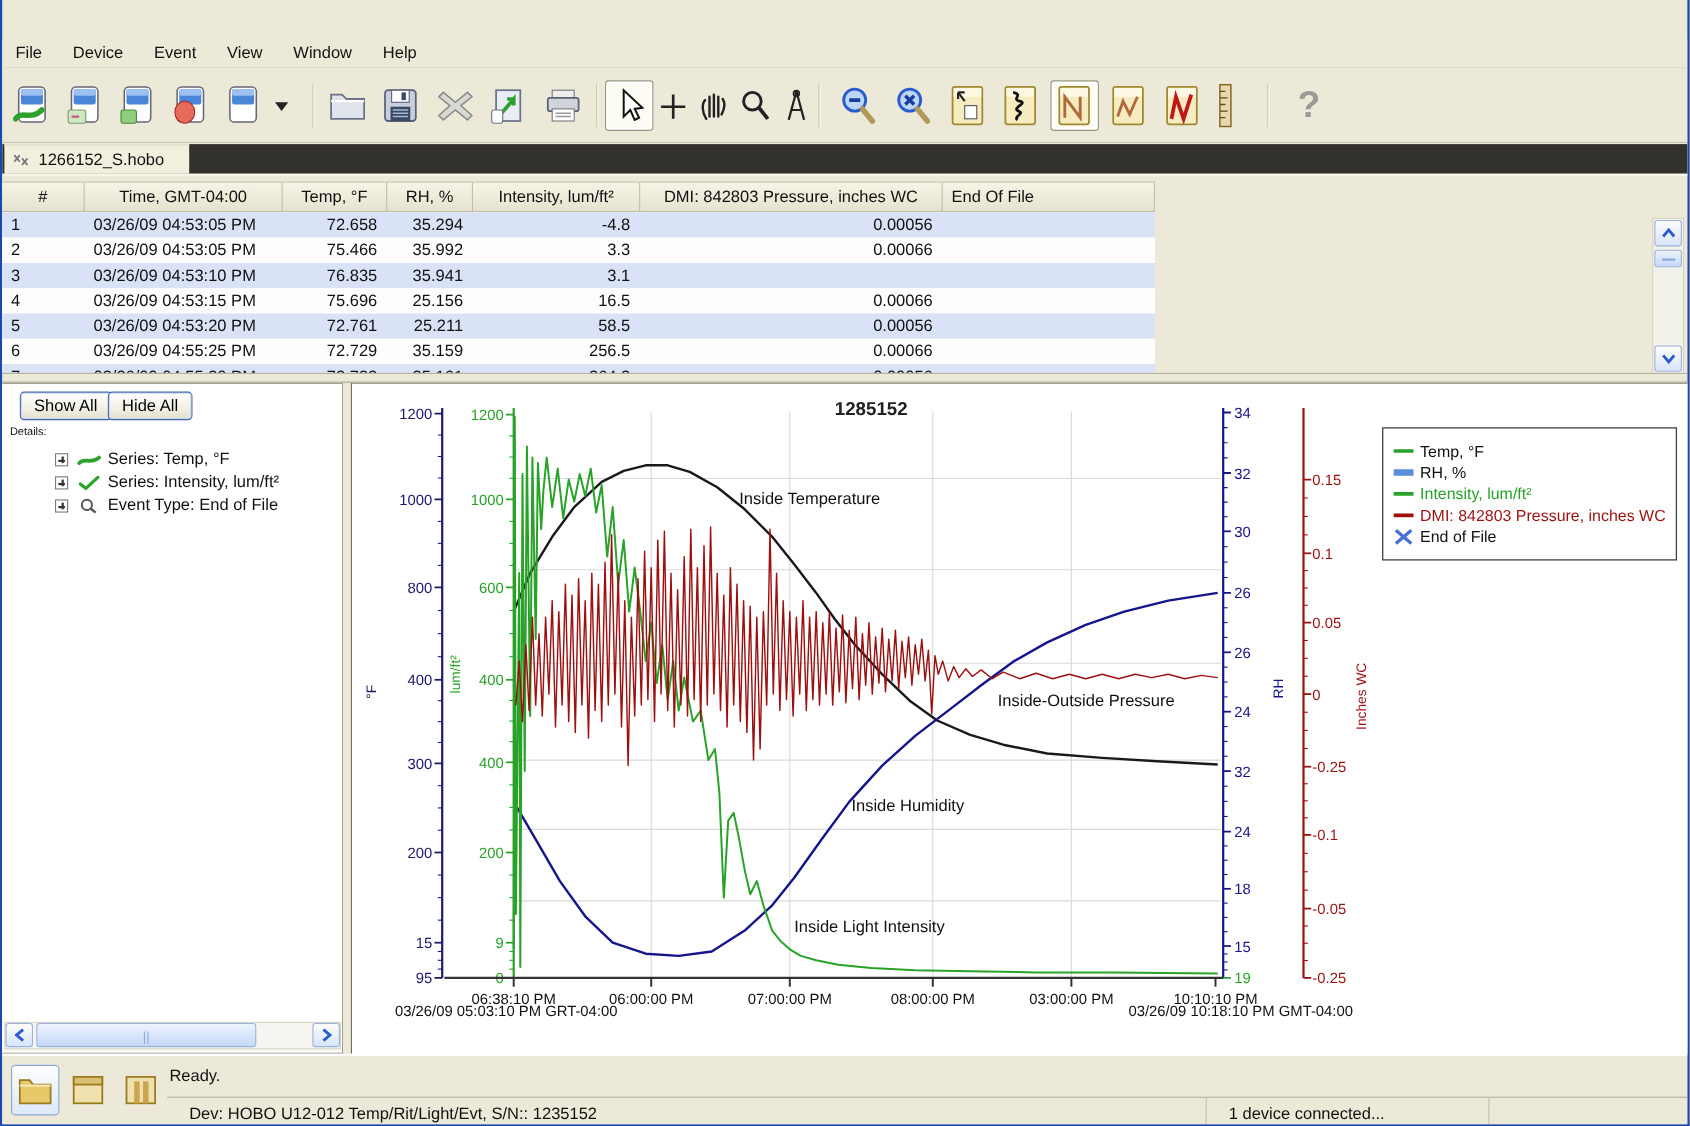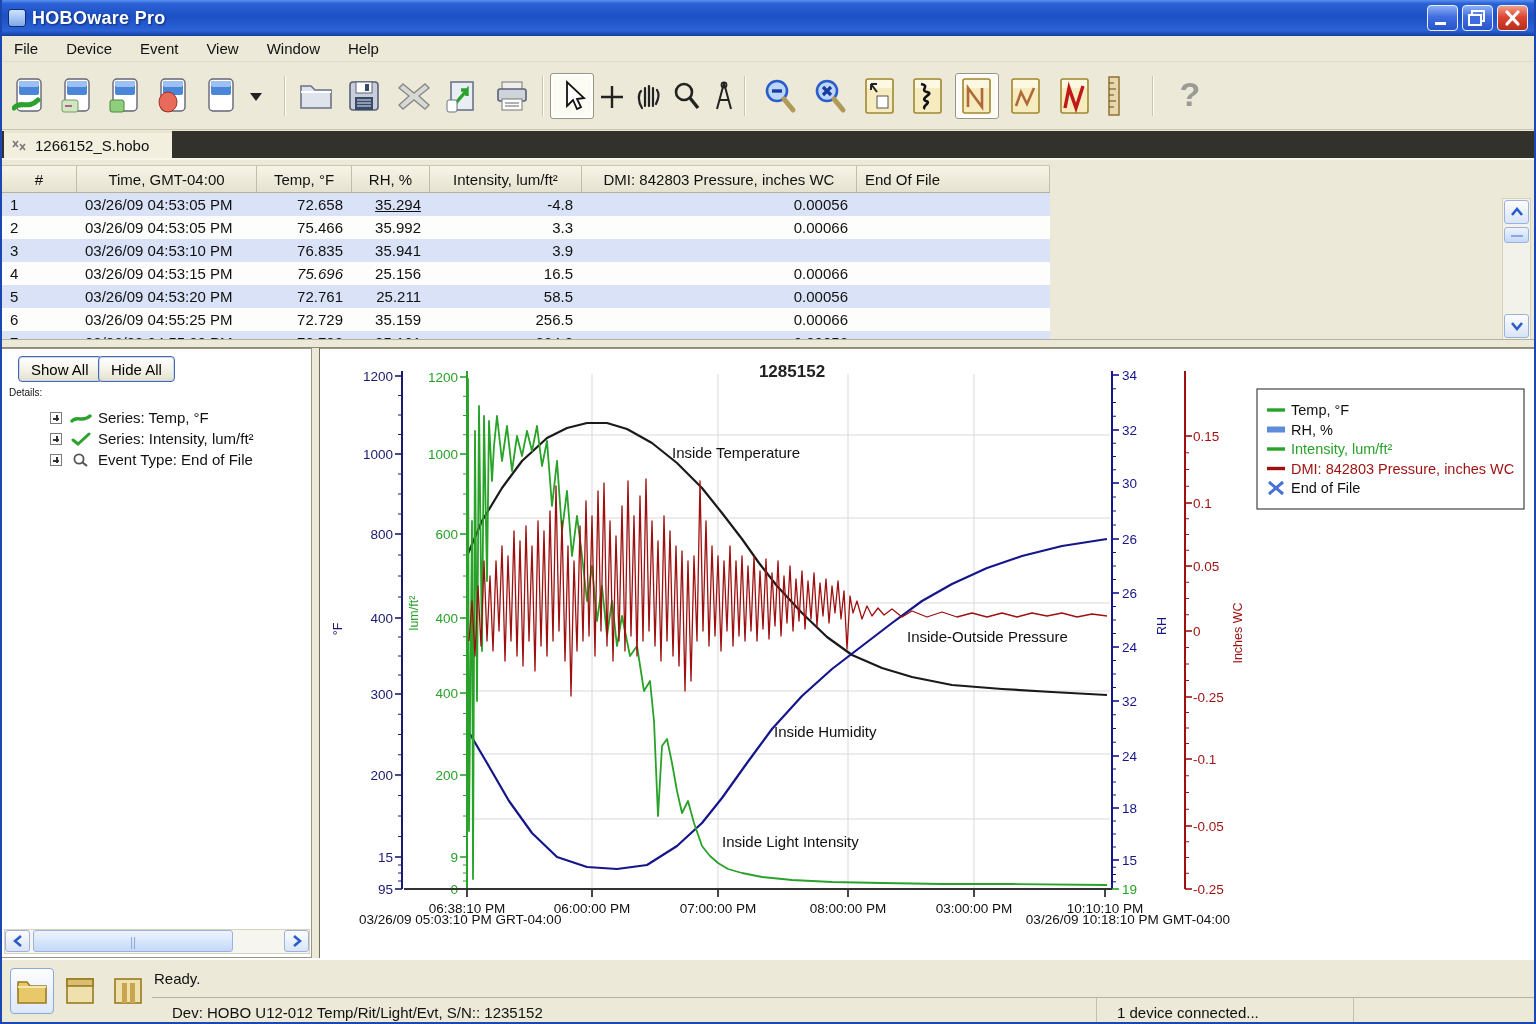--- a/index.html
+++ b/index.html
@@ -83,42 +83,20 @@
   .dev-cell{font-size:15px;padding-left:20px;height:100%;display:flex;align-items:center;}
   .dev-cell.c1{width:945px;border-right:1px solid #c5c1ab;}
   .dev-cell.c2{width:257px;border-right:1px solid #c5c1ab;}
   text{font-family:"Liberation Sans",sans-serif;}
 </style>
 </head>
 <body>
 
 <div class="app">
 
-  <div class="titlebar">
-    <div class="app-icon"></div>
-    <div class="title-text">HOBOware Pro</div>
-    <div class="win-btns">
-      <div class="win-btn">
-        <svg width="29" height="24">
-            <rect x="7" y="16" width="11" height="3" fill="#fff"></rect>
-          </svg>
-      </div>
-      <div class="win-btn">
-        <svg width="29" height="24">
-          <rect x="9" y="5" width="12" height="10" fill="none" stroke="#fff" stroke-width="2"></rect>
-          <rect x="6" y="9" width="12" height="10" fill="#3f6de0" stroke="#fff" stroke-width="2"></rect>
-        </svg>
-      </div>
-      <div class="win-btn close">
-        <svg width="29" height="24">
-          <path d="M9 6 L20 18 M20 6 L9 18" stroke="#fff" stroke-width="3.2" stroke-linecap="round"></path>
-        </svg>
-      </div>
-    </div>
-  </div>
 
   <div class="menubar" id="menubar">
       <div class="menu-item">File</div>
       <div class="menu-item">Device</div>
       <div class="menu-item">Event</div>
       <div class="menu-item">View</div>
       <div class="menu-item">Window</div>
       <div class="menu-item">Help</div>
     </div>
 
@@ -315,46 +293,46 @@
         <div class="th" style="width: 78px;">RH, %</div>
         <div class="th" style="width: 152px;">Intensity, lum/ft²</div>
         <div class="th" style="width: 275px;">DMI: 842803 Pressure, inches WC</div>
         <div class="th" style="width: 193px; justify-content: flex-start; padding-left: 8px;">End Of File</div>
       </div>
     <div class="tbl-rows" id="tblRows">
         <div class="tr odd">
           <div class="td txt" style="width: 75px;">1</div>
           <div class="td txt" style="width: 180px;">03/26/09 04:53:05 PM</div>
           <div class="td num" style="width: 95px;">72.658</div>
-          <div class="td num" style="width: 78px; text-decoration: underline;">35.294</div>
+          <div class="td num" style="width: 78px;">35.294</div>
           <div class="td num" style="width: 152px;">-4.8</div>
           <div class="td num" style="width: 275px;">0.00056</div>
           <div class="td txt" style="width: 193px;"></div>
         </div>
         <div class="tr even">
           <div class="td txt" style="width: 75px;">2</div>
           <div class="td txt" style="width: 180px;">03/26/09 04:53:05 PM</div>
           <div class="td num" style="width: 95px;">75.466</div>
           <div class="td num" style="width: 78px;">35.992</div>
           <div class="td num" style="width: 152px;">3.3</div>
           <div class="td num" style="width: 275px;">0.00066</div>
           <div class="td txt" style="width: 193px;"></div>
         </div>
         <div class="tr odd">
           <div class="td txt" style="width: 75px;">3</div>
           <div class="td txt" style="width: 180px;">03/26/09 04:53:10 PM</div>
           <div class="td num" style="width: 95px;">76.835</div>
           <div class="td num" style="width: 78px;">35.941</div>
-          <div class="td num" style="width: 152px;">3.9</div>
+          <div class="td num" style="width: 152px;">3.1</div>
           <div class="td txt" style="width: 193px;"></div>
         </div>
         <div class="tr even">
           <div class="td txt" style="width: 75px;">4</div>
           <div class="td txt" style="width: 180px;">03/26/09 04:53:15 PM</div>
-          <div class="td num" style="width: 95px; font-style: italic;">75.696</div>
+          <div class="td num" style="width: 95px;">75.696</div>
           <div class="td num" style="width: 78px;">25.156</div>
           <div class="td num" style="width: 152px;">16.5</div>
           <div class="td num" style="width: 275px;">0.00066</div>
           <div class="td txt" style="width: 193px;"></div>
         </div>
         <div class="tr odd">
           <div class="td txt" style="width: 75px;">5</div>
           <div class="td txt" style="width: 180px;">03/26/09 04:53:20 PM</div>
           <div class="td num" style="width: 95px;">72.761</div>
           <div class="td num" style="width: 78px;">25.211</div>

